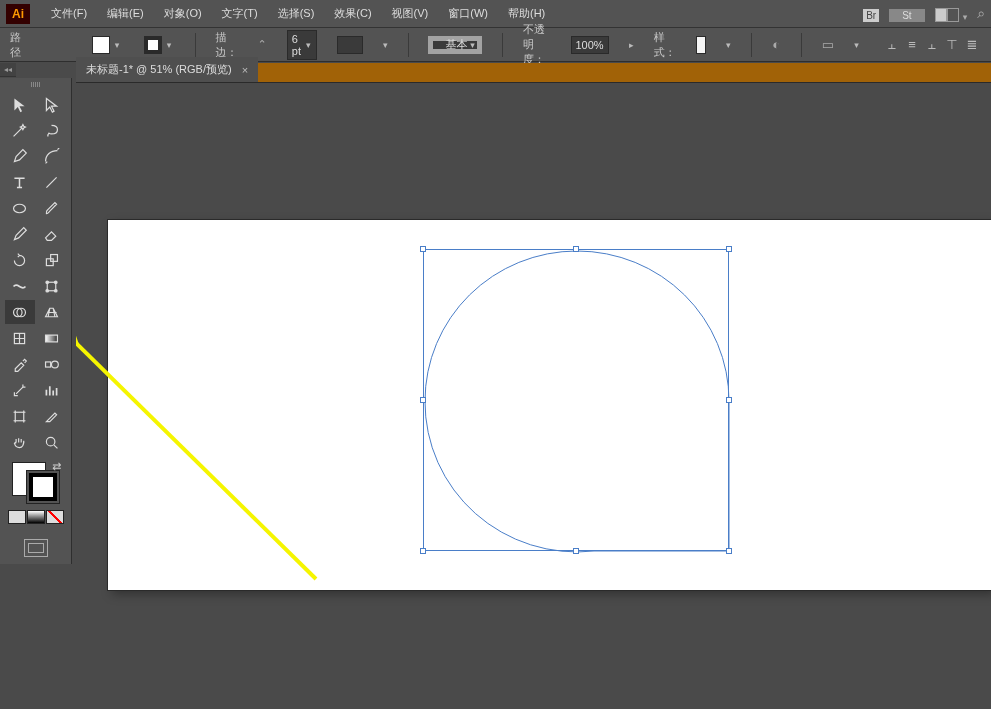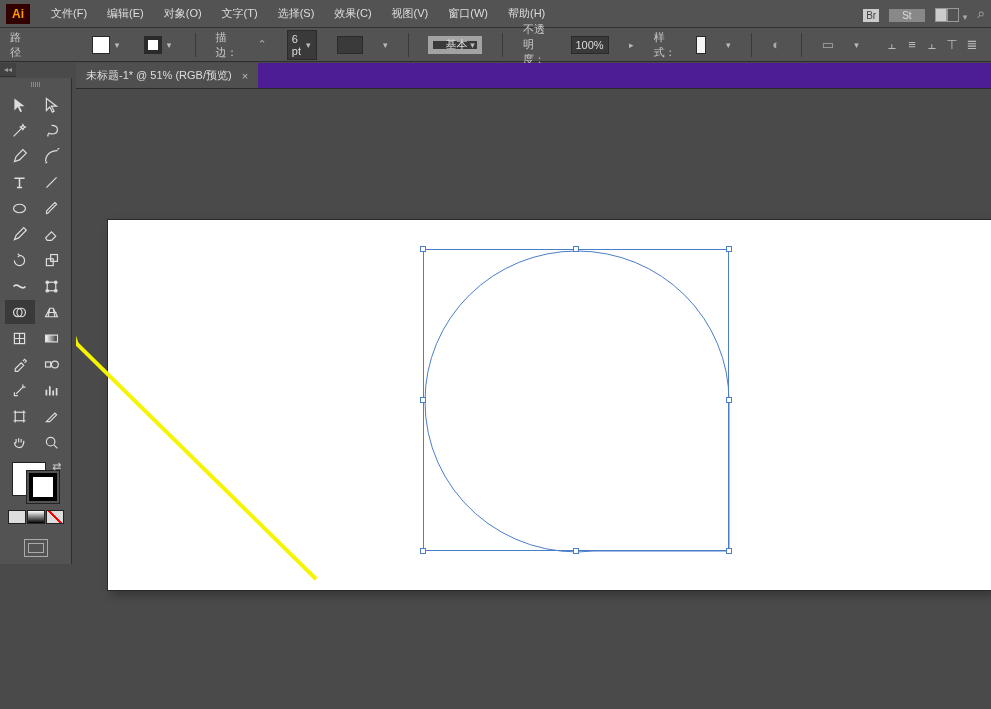--- a/index.html
+++ b/index.html
@@ -36,21 +36,21 @@
 .pct-input { background:#3a3a3a; color:#ddd; border:1px solid #2a2a2a; padding:2px 4px; width:56px; text-align:center; }
 .style-sw { width:18px; height:18px; background:#f5f5f5; border:1px solid #2a2a2a; }
 .ctrl-ic { width:20px; height:20px; color:#aaa; display:flex; align-items:center; justify-content:center; font-size:13px; }
 .align-set{ display:flex; gap:2px; margin-left:4px;}
 .align-ic{ width:18px; height:18px; color:#bbb; display:flex; align-items:center; justify-content:center; font-size:13px;}
 
 
 .collapse-strip { position:absolute; left:0; top:63px; width:16px; height:14px; background:#424242; color:#999; font-size:8px; display:flex; align-items:center; justify-content:center; border-bottom:1px solid #333;}
  
 
-.doc-tabs { position:absolute; left:76px; top:63px; right:0; height:26px; background:#4c1d95; display:flex; align-items:flex-end; border-bottom:1px solid #2a2a2a;}
+.doc-tabs { position:absolute; left:76px; top:63px; right:0; height:20px; background:#a16207; display:flex; align-items:flex-end; border-bottom:1px solid #2a2a2a;}
 .doc-tab { background:#4f4f4f; color:#ddd; padding:5px 10px; display:flex; align-items:center; gap:10px; font-size:11px; }
 .tab-x { color:#bbb; cursor:pointer; }
 
 
 .toolbox { position:absolute; left:0; top:78px; width:72px; background:#535353; padding:4px 2px; display:flex; flex-direction:column; align-items:center; gap:2px; border-right:1px solid #2e2e2e; }
 .tool-handle{ width:30px; height:6px; display:flex; justify-content:center; gap:1px; margin-bottom:2px;}
 .tool-handle span{width:1px;height:5px;background:#888;}
 .tool-row { display:flex; gap:2px; }
 .tool { width:30px; height:24px; display:flex; align-items:center; justify-content:center; color:#ddd; font-size:15px; position:relative; cursor:default;}
 .tool.sel{ background:#3a3a3a; }

